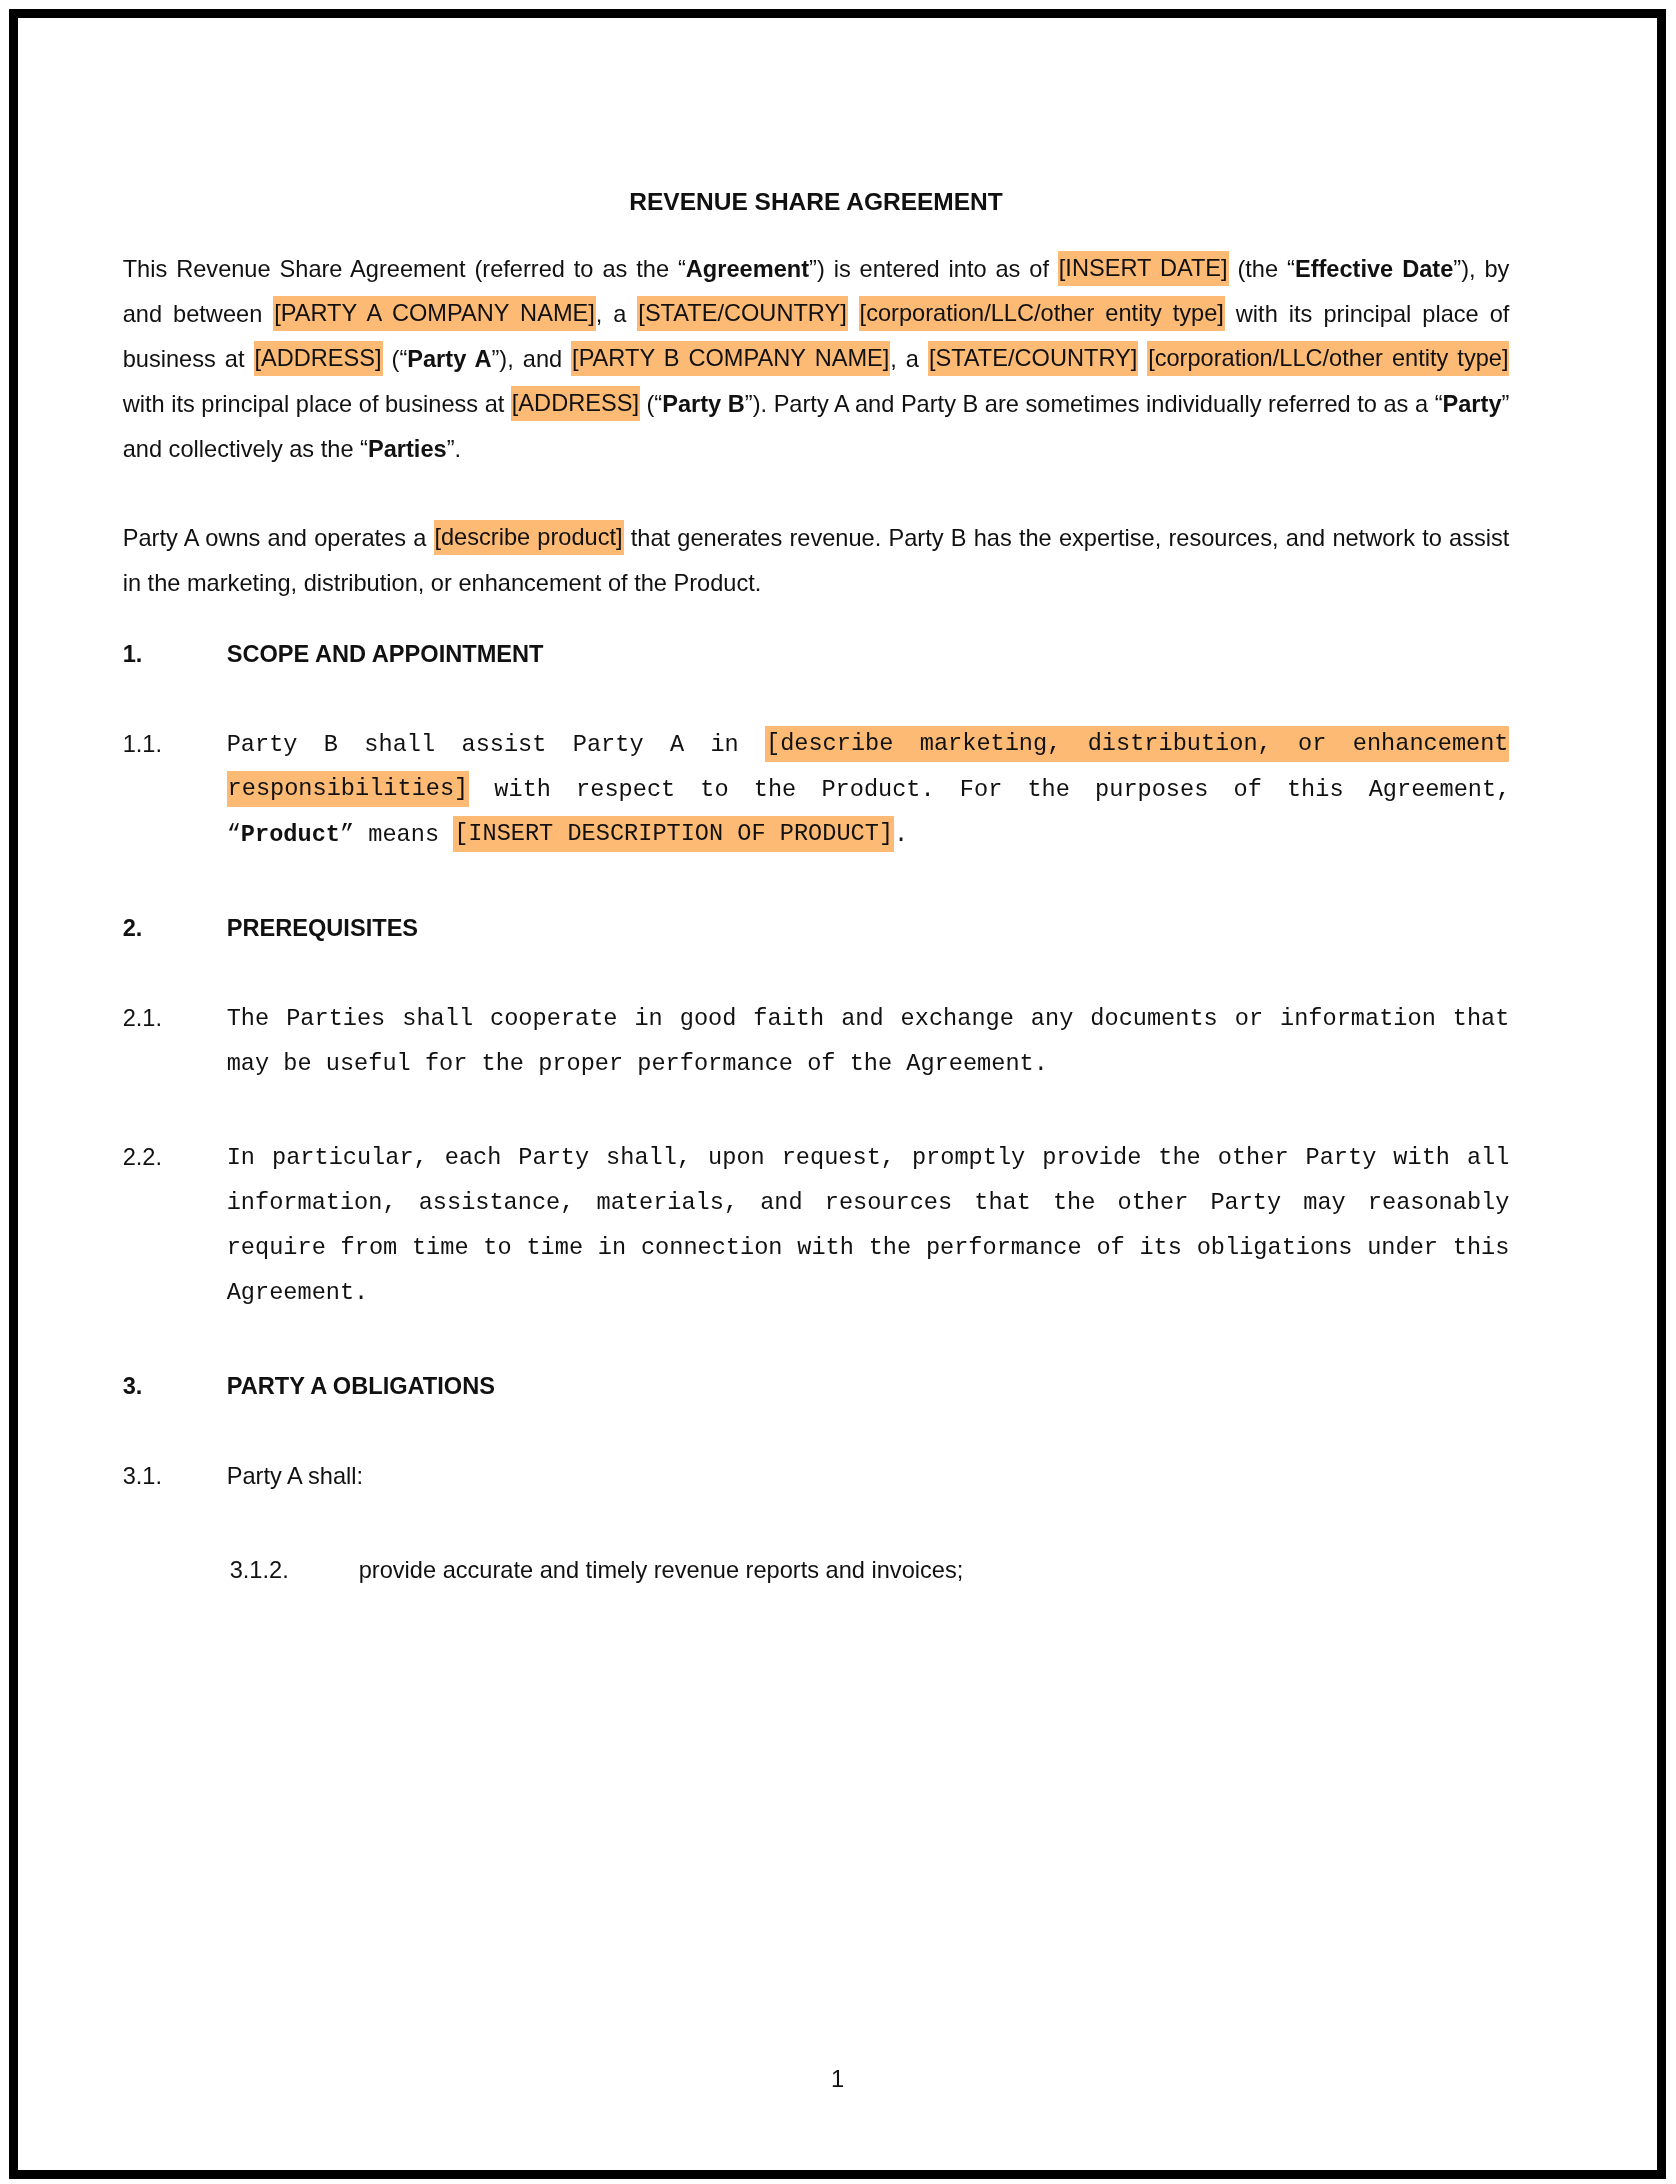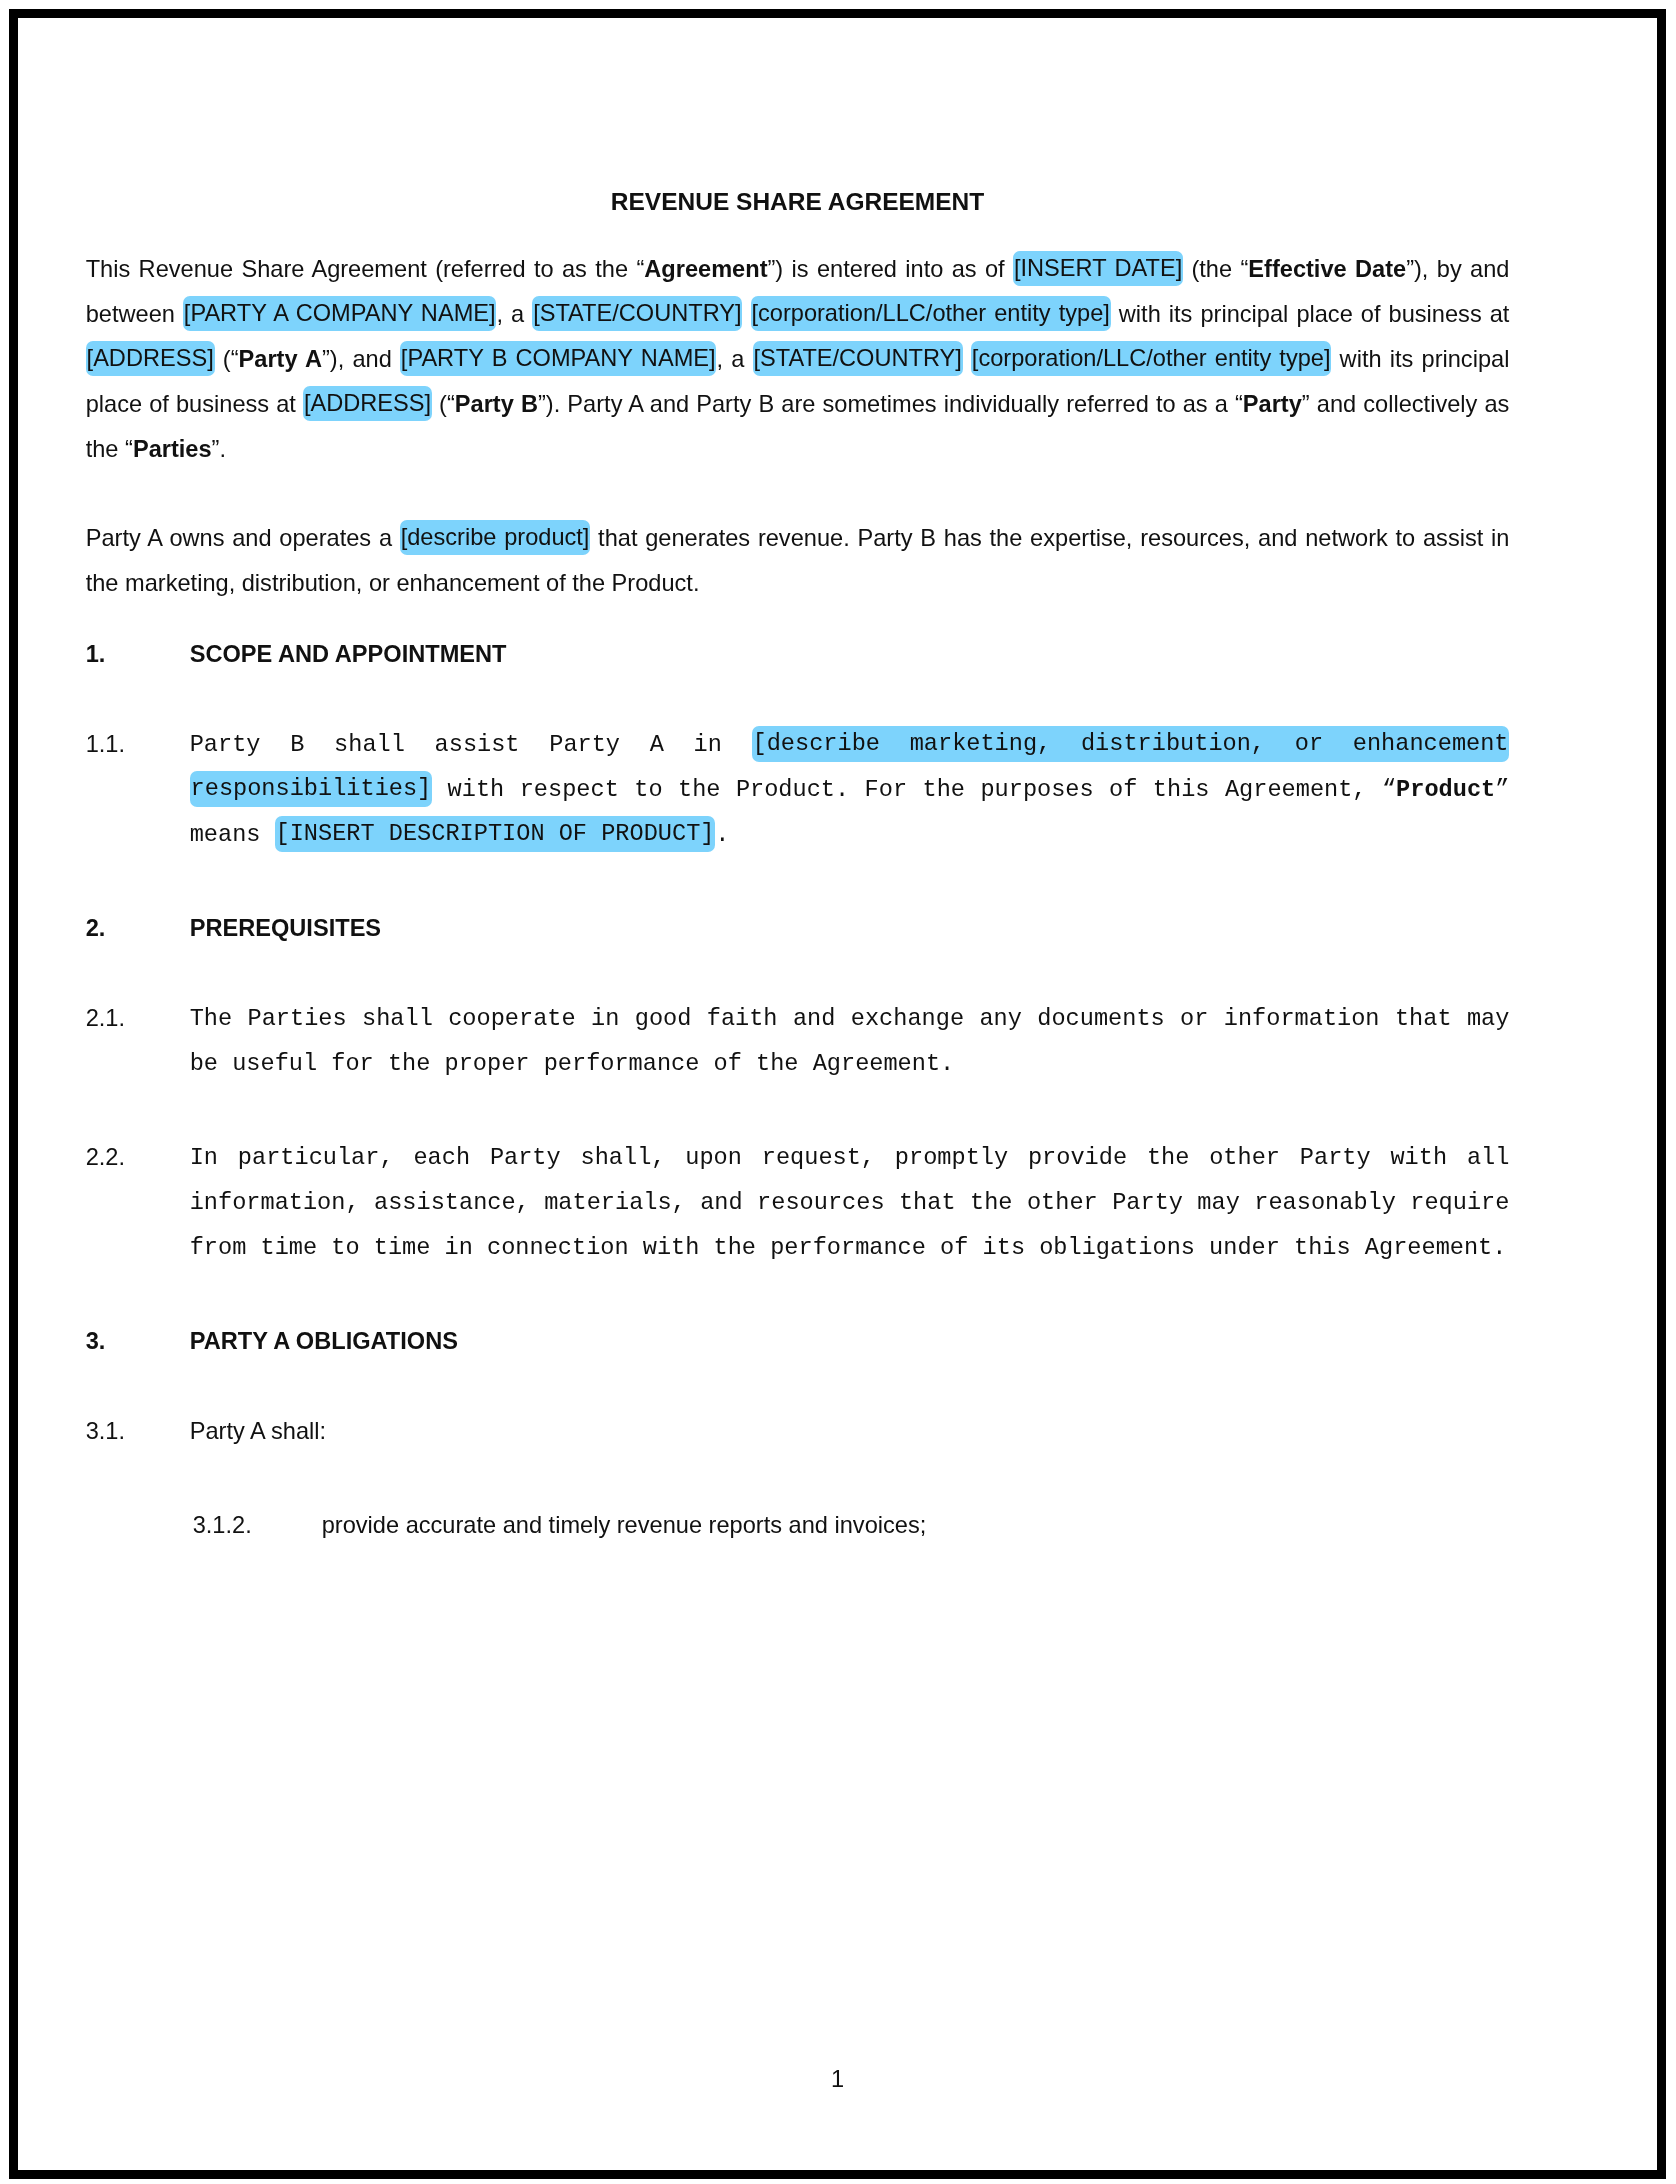--- a/index.html
+++ b/index.html
@@ -16,21 +16,21 @@
   }
   .page {
     position: absolute;
     top: 8.7px;
     left: 8.7px;
     right: 9.6px;
     bottom: 5.2px;
     border: 9.6px solid #000000;
     background: #ffffff;
     box-sizing: border-box;
-    padding: 161px 148px 0 68px;
+    padding: 161px 148px 0 105px;
     font-size: 23.6px;
     line-height: 45px;
     overflow: hidden;
   }
   .title {
     text-align: center;
     font-weight: bold;
     font-size: 24.5px;
     margin-bottom: 23px;
   }
@@ -39,25 +39,24 @@
   .para.gap-lg { margin-bottom: 44px; }
   .row { display: flex; margin-bottom: 49px; }
   .row.head { font-weight: bold; margin-bottom: 45px; }
   .row .num { flex: 0 0 104px; }
   .row .body { flex: 1; }
   .row.jus .body { text-align: justify; font-family: Liberation Mono, monospace; }
   .row.l3 { margin-left: 107px; }
   .row.l3 .num { flex: 0 0 129px; }
   .b { font-weight: bold; }
   .h {
-    background: #7dd3fc;
+    background: #fdba74;
     padding: 4.4px 0.9px;
     -webkit-box-decoration-break: clone;
     box-decoration-break: clone;
-    border-radius: 7px;
   }
   .page-number {
     position: absolute;
     bottom: 68px;
     left: 0;
     right: 0;
     text-align: center;
   }
 </style>
 </head>

